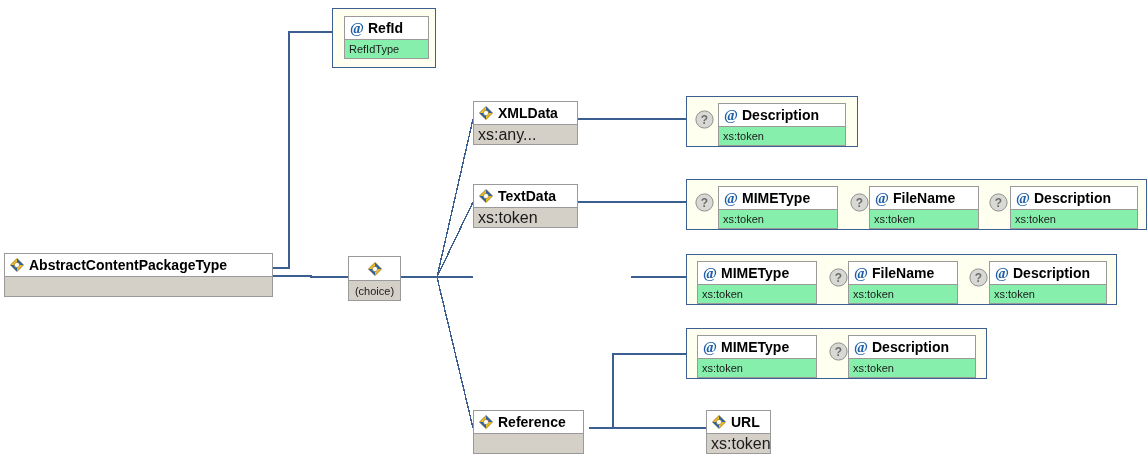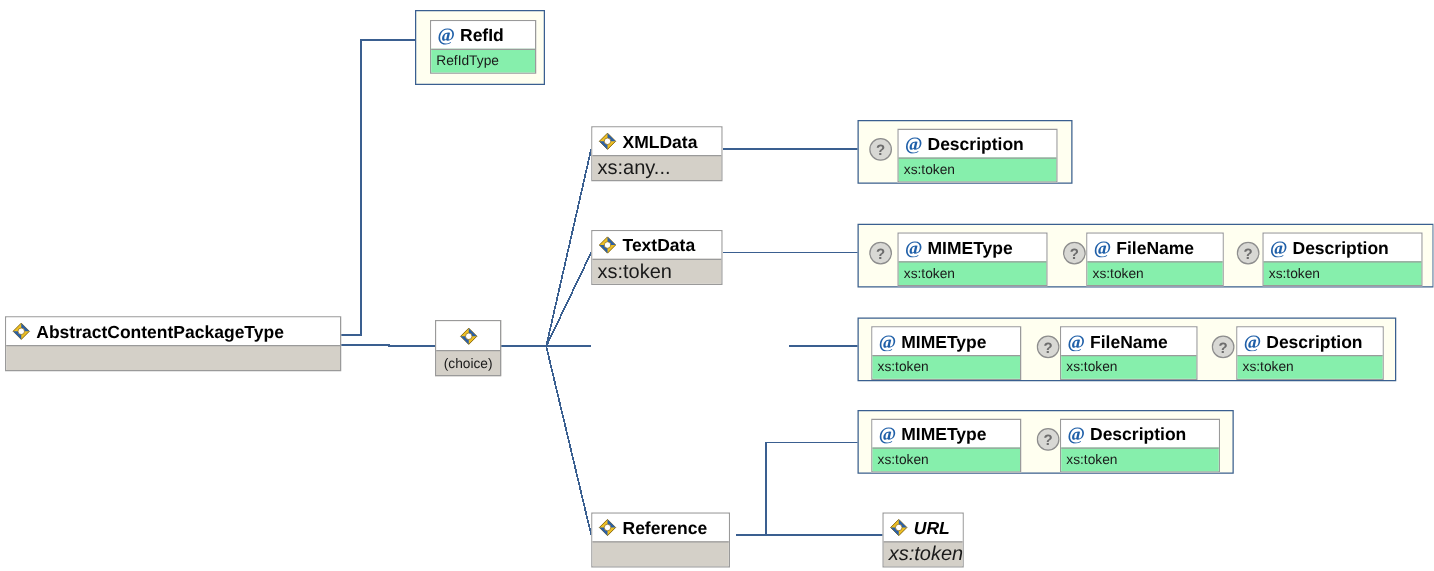--- a/index.html
+++ b/index.html
@@ -389,21 +389,21 @@
           <path d="M8,1.5 L14.5,8 L8,8 Z" fill="#2a5fa8"></path>
           <path d="M1.5,8 L8,8 L8,14.5 Z" fill="#2a5fa8"></path>
           <circle cx="8" cy="8" r="2.6" fill="#ffffff" stroke="#8a6a10" stroke-width="0.6"></circle>
         </svg>
       </span>
       <span>Reference</span>
     </div>
     <div class="typebar"></div>
   </div>
 
-  <div class="node" style="left:706px; top:410px; width:65px;font-style:italic;">
+  <div class="node" style="left:706px; top:410px; width:65px;">
     <div class="title">
       <span class="icon">
         <svg viewBox="0 0 16 16" width="16" height="16" xmlns="http://www.w3.org/2000/svg">
           <polygon points="8,1.5 14.5,8 8,14.5 1.5,8" fill="#f0c020" stroke="#8a6a10" stroke-width="0.8"></polygon>
           <path d="M8,1.5 L14.5,8 L8,8 Z" fill="#2a5fa8"></path>
           <path d="M1.5,8 L8,8 L8,14.5 Z" fill="#2a5fa8"></path>
           <circle cx="8" cy="8" r="2.6" fill="#ffffff" stroke="#8a6a10" stroke-width="0.6"></circle>
         </svg>
       </span>
       <span>URL</span>

